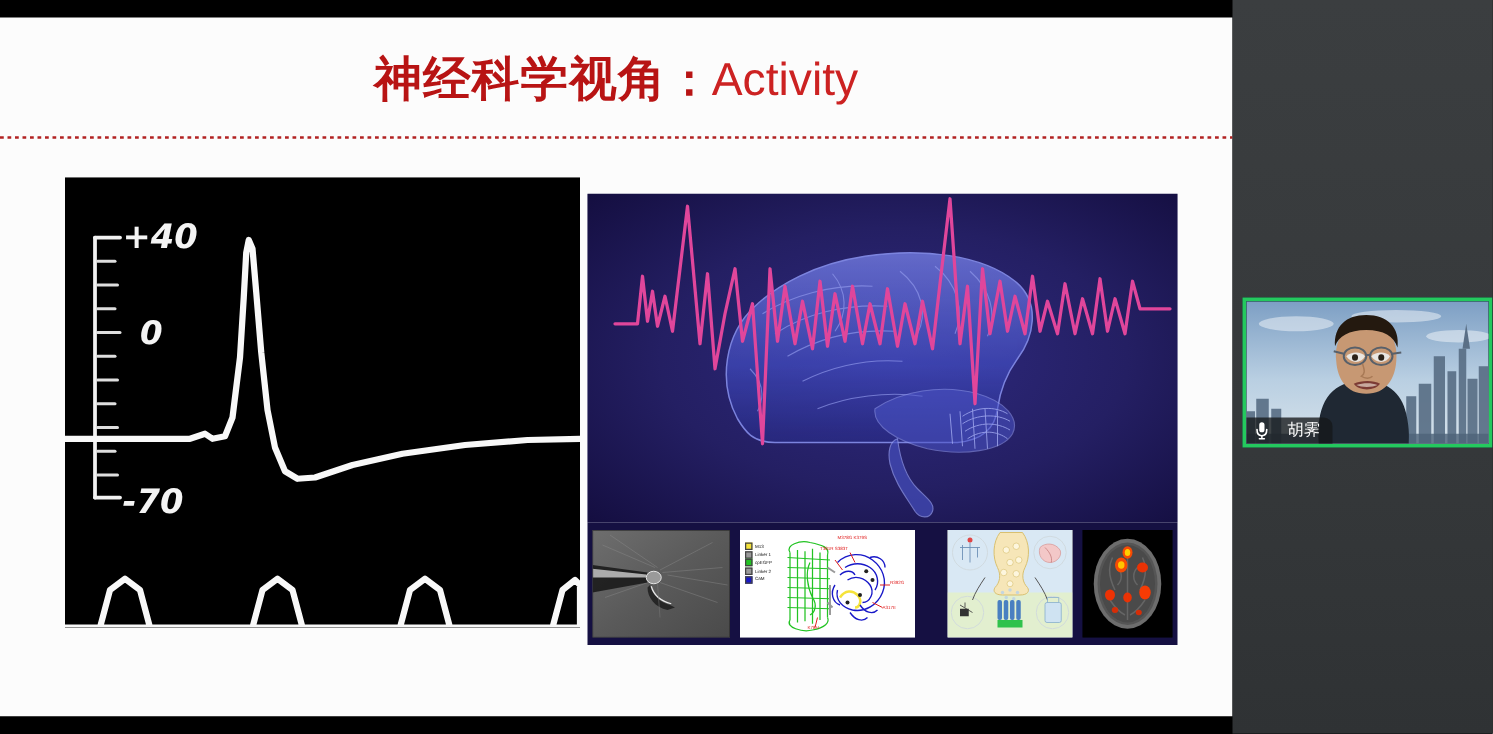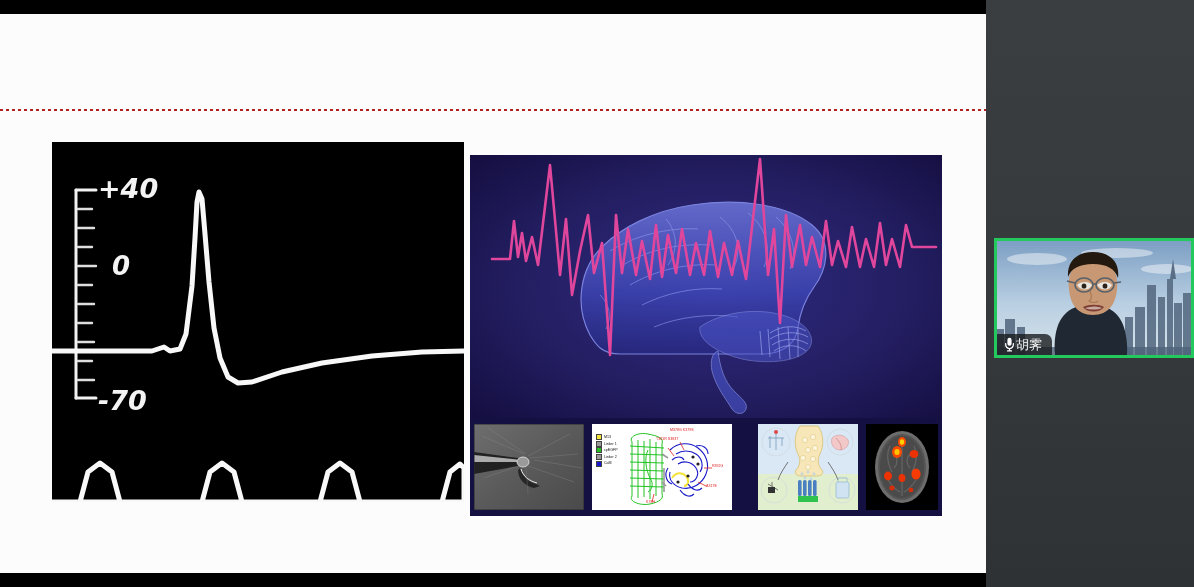--- a/index.html
+++ b/index.html
@@ -42,39 +42,42 @@
   .legend div{display:flex;align-items:center;white-space:nowrap;}
   .sw{width:4px;height:4px;margin-right:2px;display:inline-block;border:0.4px solid #444;}
   .mut{position:absolute;color:#e02020;font-size:3.6px;white-space:nowrap;font-family:"Liberation Sans",sans-serif;}
 
   
   .sidebar{position:absolute;left:986px;top:0;width:208px;height:587px;
     background:linear-gradient(to bottom,#3b3e40 0%,#36393b 55%,#2f3234 100%);}
   .video-tile{position:absolute;left:994px;top:238px;width:200px;height:120px;
     border:3px solid #24c95e;box-sizing:border-box;overflow:hidden;background:#123;}
   .video-tile svg{display:block;}
-  .name-badge{position:absolute;left:0px;bottom:0px;display:flex;align-items:center;gap:1px;
+  .name-badge{position:absolute;left:0px;bottom:0px;display:flex;align-items:center;gap:15px;
     padding:3px 10px 3px 7px;background:rgba(22,24,26,0.78);border-top-right-radius:7px;}
   .name-badge .mic{width:11px;height:15px;display:block;}
   .name-text{color:#fff;font-size:13px;font-family:"DejaVu Sans","Liberation Sans",sans-serif;line-height:15px;}
 
   .bar-top{position:absolute;left:0;top:0;width:986px;height:14px;background:#000;}
   .bar-bottom{position:absolute;left:0;top:573px;width:986px;height:14px;background:#000;}
 </style>
 </head>
 <body>
 
 <div class="app">
 
   <div class="share-region">
     <div class="bar-top"></div>
     <div class="bar-bottom"></div>
 
     <div class="slide">
 
+      <div class="slide-title">
+        <span class="title-cn">神经科学视角</span><span class="title-colon">：</span><span class="title-en">Activity</span>
+      </div>
 
       <div class="divider"></div>
 
       <div class="ap-panel">
         <svg width="412" height="360" viewBox="0 0 412 360">
           <rect x="0" y="0" width="412" height="360" fill="#000"></rect>
           <g stroke="#f2f2f2" stroke-width="3" fill="none" stroke-linecap="round">
             <line x1="24" y1="48" x2="24" y2="256"></line>
             <line x1="24" y1="48" x2="44" y2="48"></line>
             <line x1="24" y1="256" x2="44" y2="256"></line>

